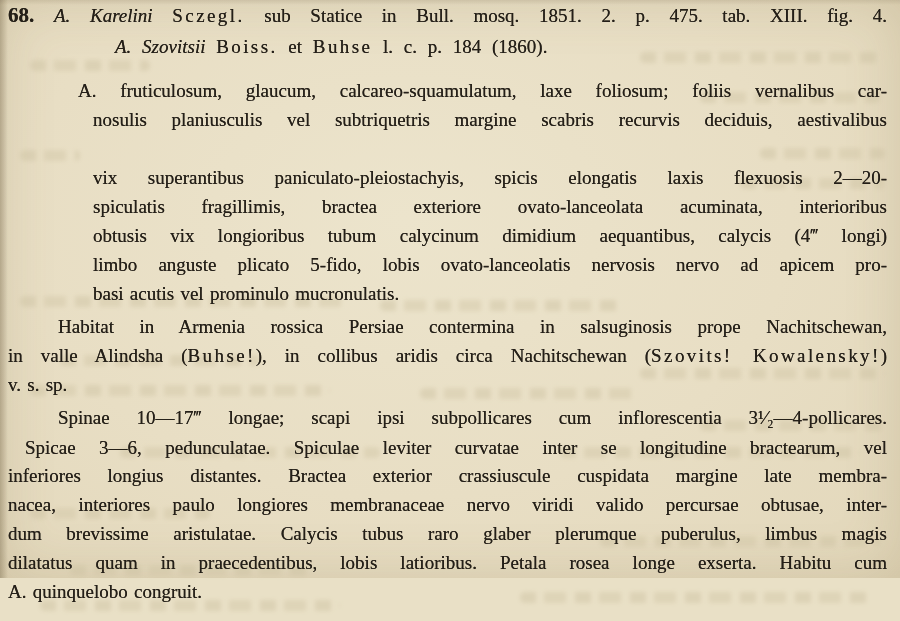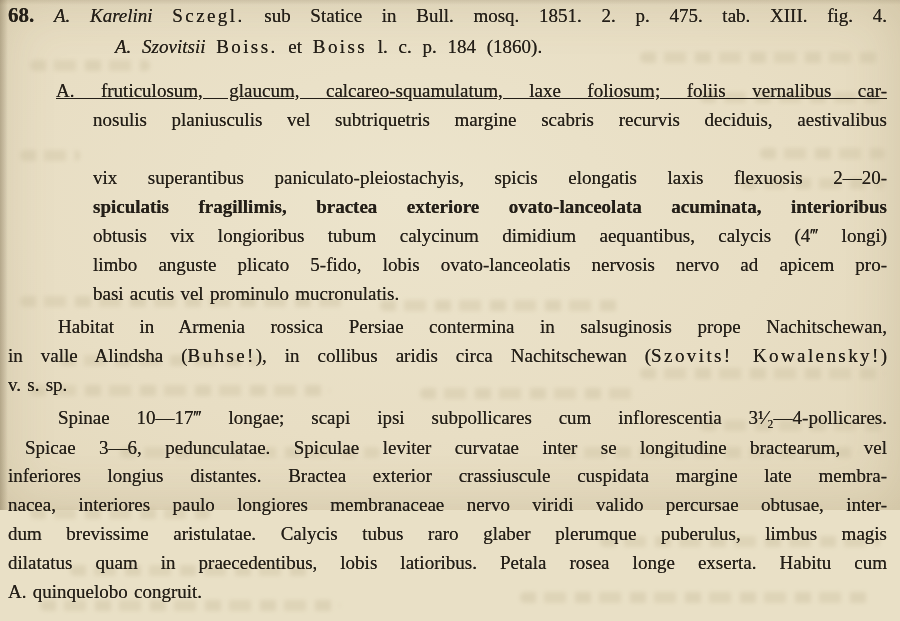--- a/index.html
+++ b/index.html
@@ -6,21 +6,21 @@
     margin: 0;
     padding: 0;
     width: 900px;
     height: 621px;
     overflow: hidden;
     background: #e9e0c6;
   }
   .page {
     position: relative;
     width: 900px;
-    height: 510px;
+    height: 578px;
     background:
       radial-gradient(ellipse at 45% 38%, #ece4cc 0%, #e8dec4 55%, #e2d7ba 100%);
     box-shadow: inset 0 0 55px rgba(120, 100, 55, 0.18);
     font-family: "Liberation Serif", "DejaVu Serif", serif;
     color: #241f18;
   }
   
   .ghost-layer { position: absolute; inset: 0; pointer-events: none; }
   .ghost {
     position: absolute;
@@ -85,25 +85,25 @@
       <div class="ghost" style="left: 120px; top: 447px; width: 260px;"></div>
       <div class="ghost" style="left: 560px; top: 447px; width: 300px;"></div>
       <div class="ghost" style="left: 30px; top: 508px; width: 180px;"></div>
       <div class="ghost" style="left: 600px; top: 536px; width: 280px;"></div>
       <div class="ghost" style="left: 70px; top: 565px; width: 240px;"></div>
       <div class="ghost" style="left: 520px; top: 592px; width: 350px;"></div>
       <div class="ghost" style="left: 40px; top: 600px; width: 300px;"></div>
     </div>
   <div class="text-layer">
       <div class="line j" style="left: 8px; top: 2px;"><span class="s-b">68.</span><span class="s-n"> </span><span class="s-i">A. Karelini</span><span class="s-n"> </span><span class="s-sp">Sczegl.</span><span class="s-n"> sub Statice in Bull. mosq. 1851. 2. p. 475. tab. XIII. fig. 4.</span></div>
-      <div class="line w" style="left: 115px; top: 33px;"><span class="s-i">A. Szovitsii</span><span class="s-n"> </span><span class="s-sp">Boiss.</span><span class="s-n"> et </span><span class="s-sp">Boiss</span><span class="s-n"> l. c. p. 184 (1860).</span></div>
-      <div class="line j" style="left: 56px; top: 77px; text-decoration: underline;"><span class="s-n">A. fruticulosum, glaucum, calcareo-squamulatum, laxe foliosum; foliis vernalibus car-</span></div>
+      <div class="line w" style="left: 115px; top: 33px;"><span class="s-i">A. Szovitsii</span><span class="s-n"> </span><span class="s-sp">Boiss.</span><span class="s-n"> et </span><span class="s-sp">Buhse</span><span class="s-n"> l. c. p. 184 (1860).</span></div>
+      <div class="line j" style="left: 78px; top: 77px;"><span class="s-n">A. fruticulosum, glaucum, calcareo-squamulatum, laxe foliosum; foliis vernalibus car-</span></div>
       <div class="line j" style="left: 93px; top: 106px;"><span class="s-n">nosulis planiusculis vel subtriquetris margine scabris recurvis deciduis, aestivalibus</span></div>
       <div class="line j" style="left: 93px; top: 164px;"><span class="s-n">vix superantibus paniculato-pleiostachyis, spicis elongatis laxis flexuosis 2—20-</span></div>
-      <div class="line j" style="left: 93px; top: 193px; font-weight: bold;"><span class="s-n">spiculatis fragillimis, bractea exteriore ovato-lanceolata acuminata, interioribus</span></div>
+      <div class="line j" style="left: 93px; top: 193px;"><span class="s-n">spiculatis fragillimis, bractea exteriore ovato-lanceolata acuminata, interioribus</span></div>
       <div class="line j" style="left: 93px; top: 222px;"><span class="s-n">obtusis vix longioribus tubum calycinum dimidium aequantibus, calycis (4‴ longi)</span></div>
       <div class="line j" style="left: 93px; top: 251px;"><span class="s-n">limbo anguste plicato 5-fido, lobis ovato-lanceolatis nervosis nervo ad apicem pro-</span></div>
       <div class="line" style="left: 93px; top: 280px;"><span class="s-n">basi acutis vel prominulo mucronulatis.</span></div>
       <div class="line j" style="left: 58px; top: 313px;"><span class="s-n">Habitat in Armenia rossica Persiae contermina in salsuginosis prope Nachitschewan,</span></div>
       <div class="line j" style="left: 8px; top: 342px;"><span class="s-n">in valle Alindsha (</span><span class="s-sp">Buhse!</span><span class="s-n">), in collibus aridis circa Nachitschewan (</span><span class="s-sp">Szovits! Kowalensky!</span><span class="s-n">)</span></div>
       <div class="line" style="left: 8px; top: 371px;"><span class="s-n">v. s. sp.</span></div>
       <div class="line j" style="left: 58px; top: 404px;"><span class="s-n">Spinae 10—17‴ longae; scapi ipsi subpollicares cum inflorescentia 3¹⁄₂—4-pollicares.</span></div>
       <div class="line j" style="left: 8px; top: 434px; margin-left: 17px;"><span class="s-n">Spicae 3—6, pedunculatae. Spiculae leviter curvatae inter se longitudine bractearum, vel</span></div>
       <div class="line j" style="left: 8px; top: 462px;"><span class="s-n">inferiores longius distantes. Bractea exterior crassiuscule cuspidata margine late membra-</span></div>
       <div class="line j" style="left: 8px; top: 491px;"><span class="s-n">nacea, interiores paulo longiores membranaceae nervo viridi valido percursae obtusae, inter-</span></div>

